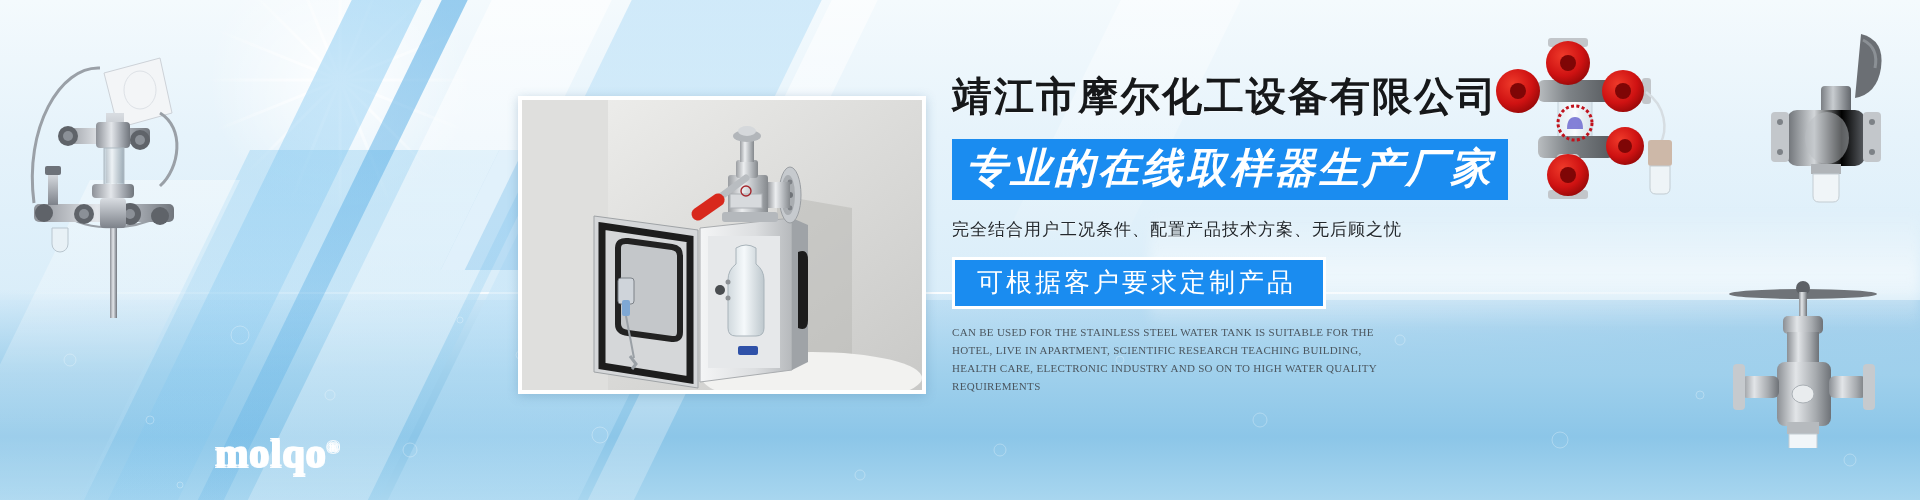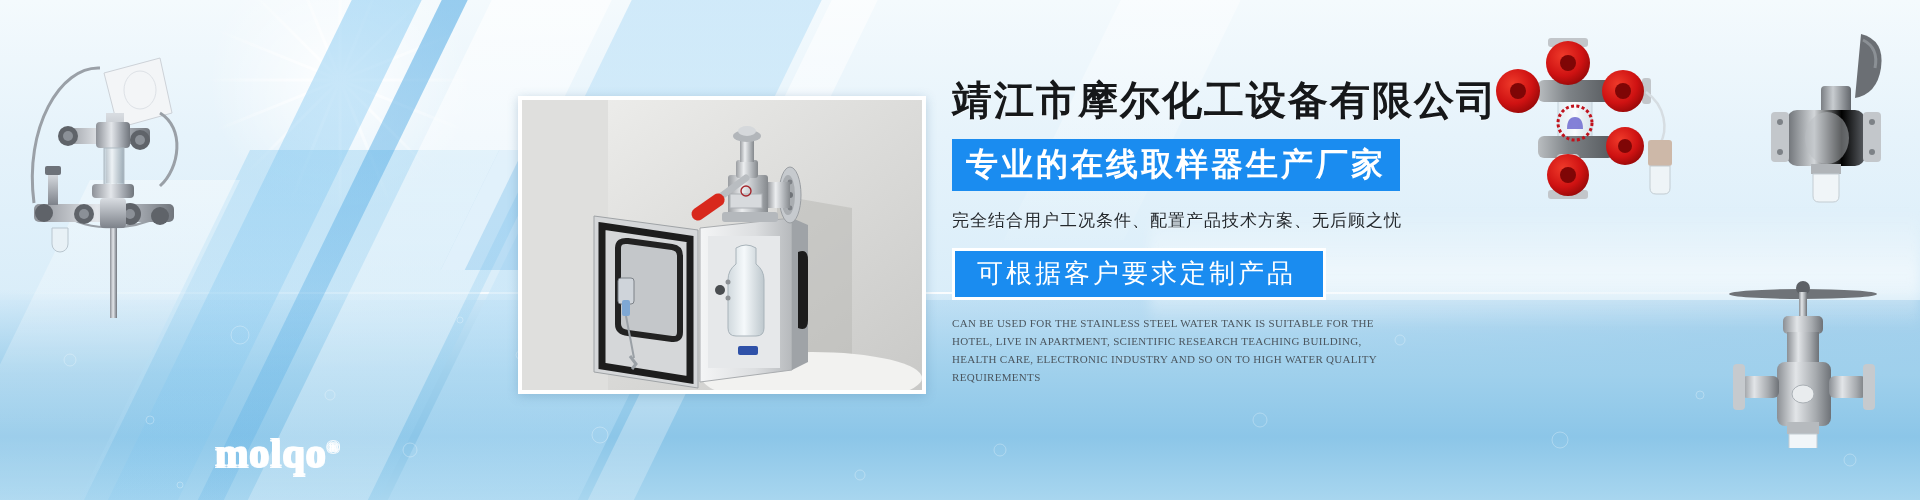--- a/index.html
+++ b/index.html
@@ -79,41 +79,42 @@
 
   
   .right-valve-a{position:absolute;left:1480px;top:18px;width:250px;height:185px;}
   .right-valve-b{position:absolute;left:1735px;top:28px;width:180px;height:180px;}
   .right-valve-c{position:absolute;left:1695px;top:258px;width:225px;height:190px;}
 
   
   .copy{position:absolute;left:952px;top:78px;width:560px;}
 
   .company{
-    font-family:Liberation Sans, sans-serif;
+    font-family:Liberation Mono, monospace;
     font-weight:bold;
     font-size:40px;
     letter-spacing:2px;
     color:#16181a;
     line-height:1.12;
     white-space:nowrap;
     text-shadow:0 1px 0 rgba(255,255,255,.5);
   }
 
   .tagbar{
     display:inline-block;
     margin-top:16px;
     background:#1a8cf0;
     color:#ffffff;
     font-weight:bold;
-    font-size:32px;
+    font-size:41px;
     letter-spacing:3px;
     line-height:1;
     padding:9px 14px 11px 14px;
     white-space:nowrap;
+    font-style:italic;
   }
 
   .subline{
     margin-top:18px;
     font-size:17px;
     letter-spacing:1px;
     color:#23292e;
     white-space:nowrap;
     text-shadow:0 1px 0 rgba(255,255,255,.55);
   }

